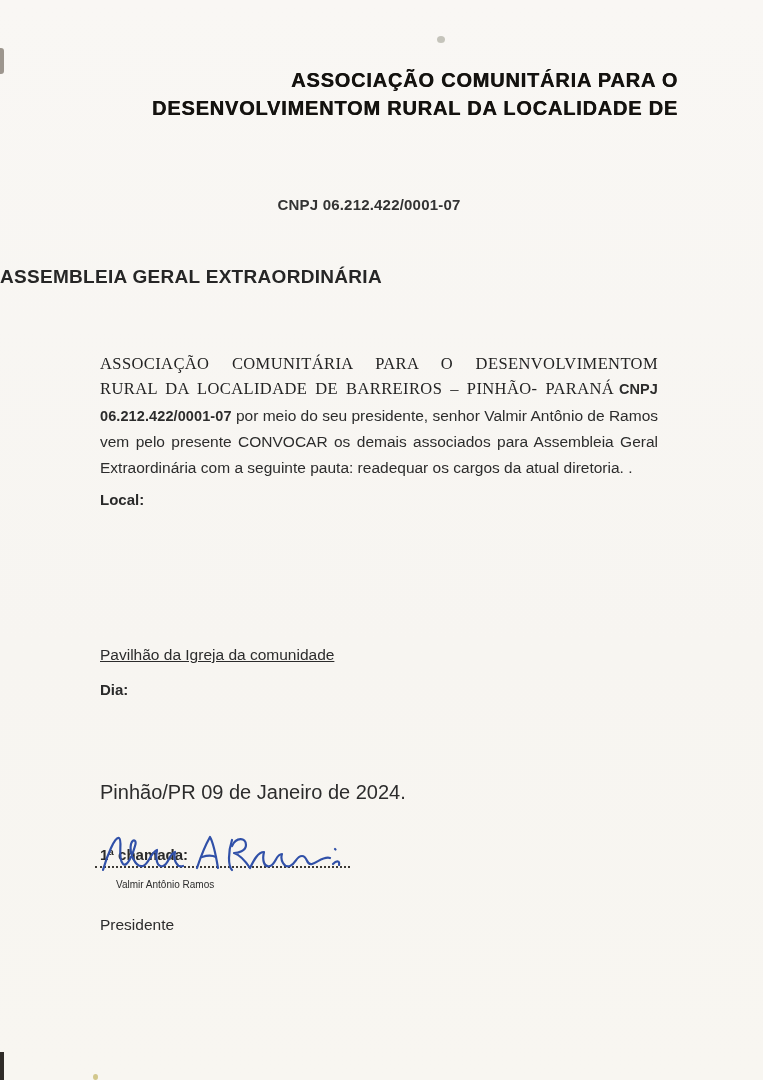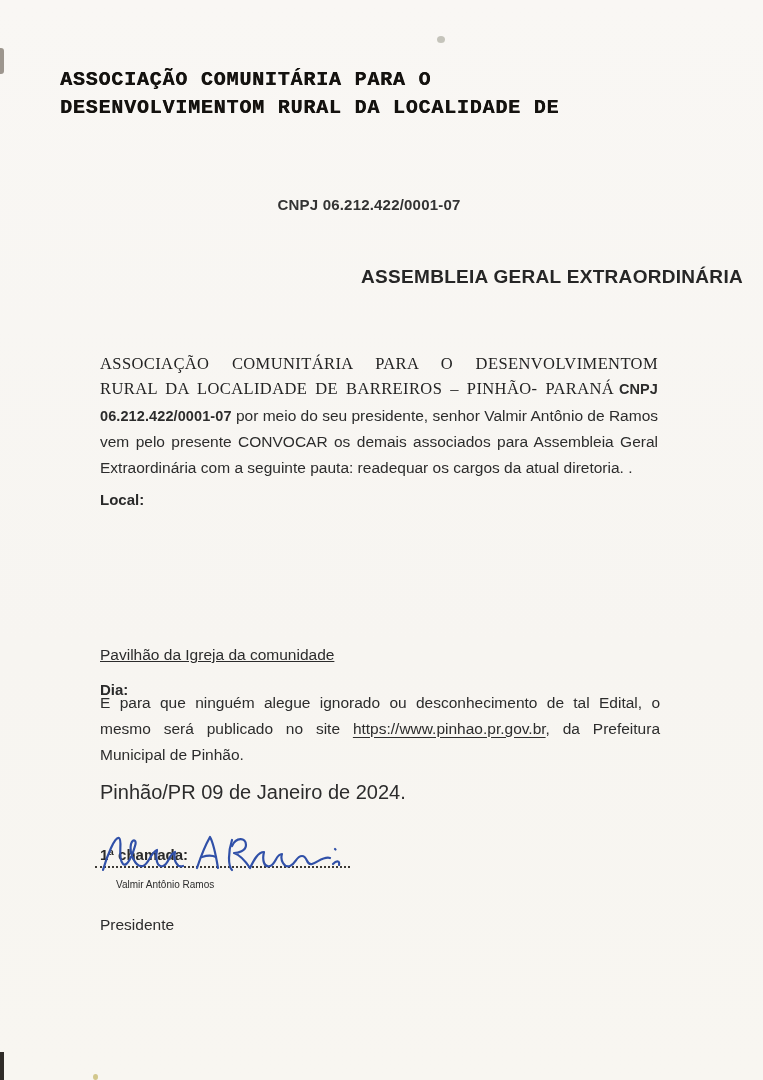--- a/index.html
+++ b/index.html
@@ -10,36 +10,36 @@
     margin:0 auto;
     background:#f8f6f2;
     background-image:linear-gradient(180deg,#f9f7f4 0%,#f7f5f1 60%,#f8f6f1 100%);
     font-family:"Liberation Sans",sans-serif;
     color:#2e2e2e;
     overflow:hidden;
   }
   
   .org-header{
     position:absolute;top:66px;left:60px;right:85px;
-    text-align:left;
-    font-family:Liberation Mono, monospace;
+    text-align:right;
+    font-family:Liberation Sans, sans-serif;
     font-weight:700;
     font-size:20px;line-height:28px;
     letter-spacing:0.8px;
     color:#14120f;
     text-shadow:0.4px 0 0 #14120f;
   }
   .cnpj-line{
     position:absolute;top:196px;left:0;right:25px;
     text-align:center;font-weight:700;font-size:15px;color:#333;
     letter-spacing:0.2px;
   }
   .doc-title{
     position:absolute;top:266px;left:0;right:20px;
-    text-align:right;font-weight:700;font-size:19px;
+    text-align:left;font-weight:700;font-size:19px;
     letter-spacing:0.3px;color:#262626;
   }
   .intro{
     position:absolute;top:335px;left:100px;width:558px;
     text-align:justify;font-size:15.5px;line-height:25.5px;color:#2c2c2c;
   }
   .intro .serif{
     font-family:"Liberation Serif",serif;
     font-size:16.5px;letter-spacing:0.4px;word-spacing:3px;color:#232323;
   }
@@ -96,21 +96,20 @@
       <div class="detail-value">Pavilhão da Igreja da comunidade</div>
     </div>
     <div class="detail-row">
       <div class="detail-label">Dia:</div>
     </div>
     <div class="detail-row">
       <div class="detail-label">1ª chamada:</div>
     </div>
   </div>
 
-  <p class="edital"><span>E para que ninguém alegue ignorado ou desconhecimento de tal Edital, o mesmo será publicado no site </span><span class="site-link">https://www.pinhao.pr.gov.br</span><span>, da Prefeitura Municipal de Pinhão.</span></p>
 
   <div class="date-line">Pinhão/PR 09 de Janeiro de 2024.</div>
 
   <div class="signature-block">
     <div class="sig-dots"></div>
     <svg class="sig-script" role="img" width="250" height="56" viewBox="0 0 250 56" aria-label="Valmir A Ramos (assinatura)">
       <g fill="none" stroke="#3050a8" stroke-width="2.2" stroke-linecap="round" stroke-linejoin="round">
         <path d="M4 46 C8 32 16 12 20 14 C24 16 18 34 24 40 C28 44 34 30 36 22 C38 16 34 14 32 20 C30 28 36 44 44 42 C50 40 52 28 58 26 C56 34 58 44 64 42 C70 40 70 30 76 28 C74 36 78 44 84 42"></path>
         <path d="M98 44 C102 32 107 20 111 13 C115 20 117 32 119 44"></path>
         <path d="M103 33 C109 31 113 31 117 33"></path>

